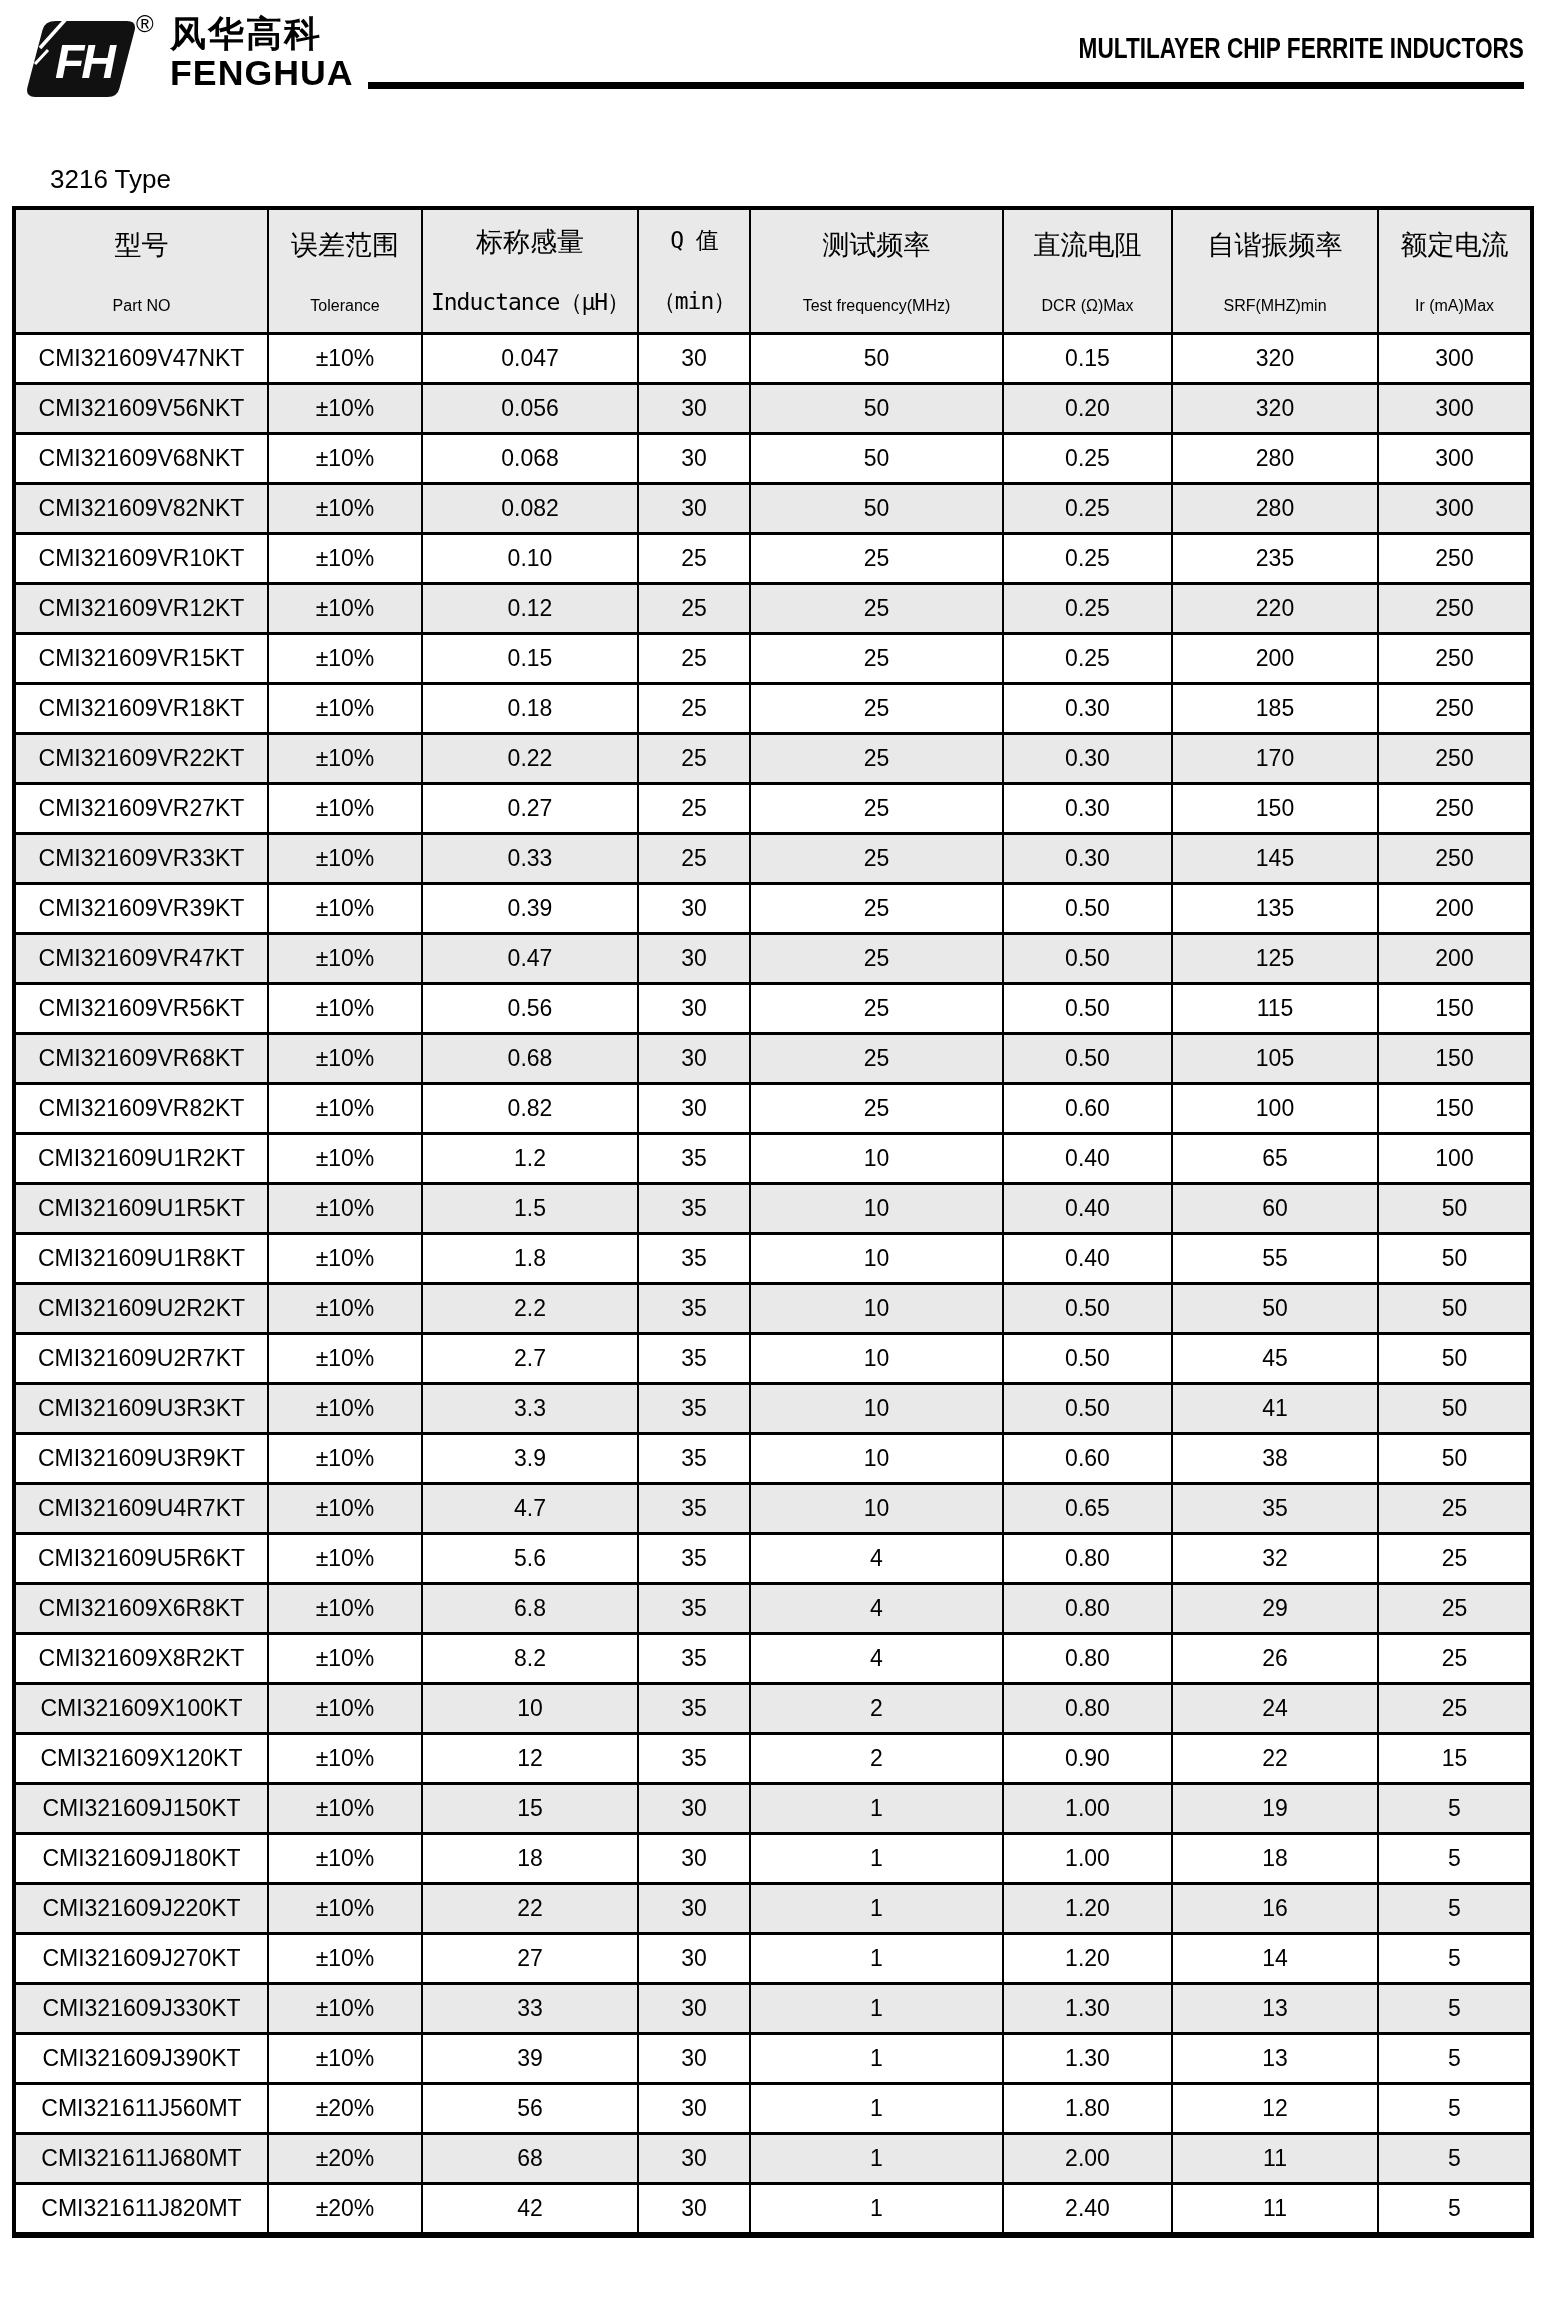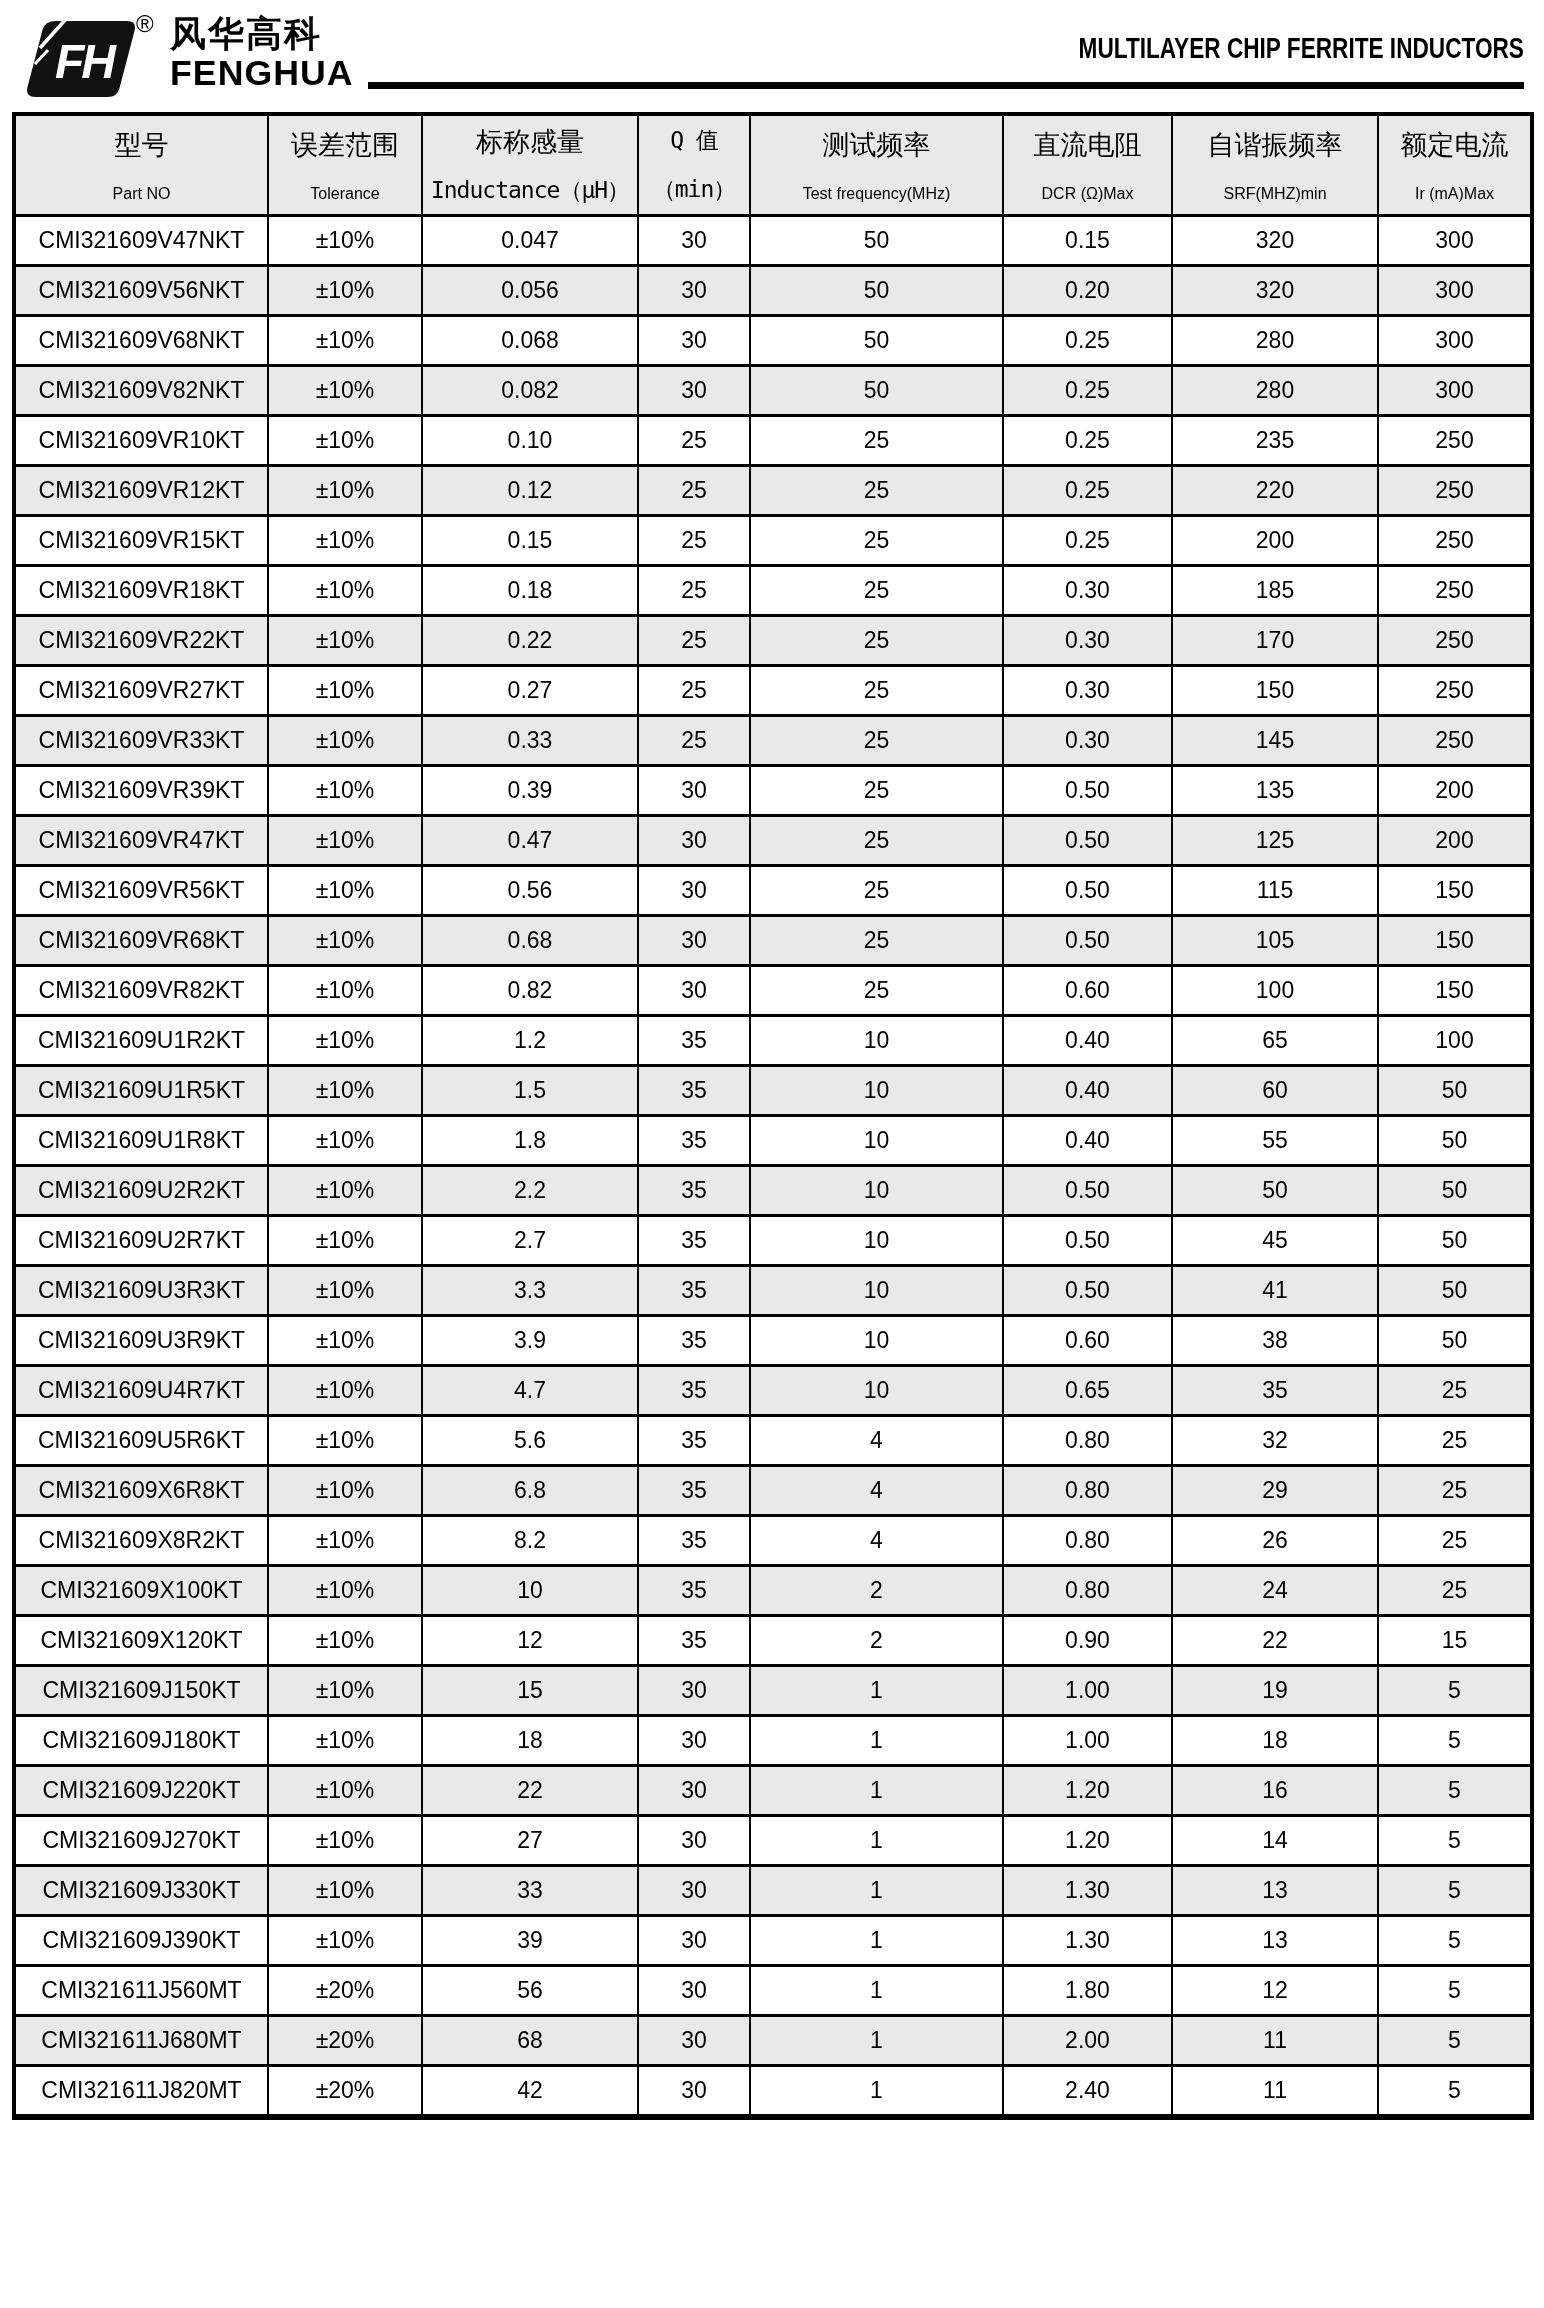--- a/index.html
+++ b/index.html
@@ -26,21 +26,21 @@
     border-collapse:collapse;table-layout:fixed;margin:12px 0 0 12px;width:1518px;
     border:4px solid var(--border,#000);border-bottom-width:6px;
   }
   th,td{
     border:2px solid var(--border,#000);border-top-width:3px;border-bottom-width:3px;
     text-align:center;vertical-align:middle;padding:0;overflow:hidden;
   }
   th{
     height:95px;background:var(--shade,#e9e9e9);font-weight:normal;
   }
-  th .hwrap{display:flex;flex-direction:column;justify-content:space-around;height:98px;}
+  th .hwrap{display:flex;flex-direction:column;justify-content:space-around;height:122px;}
   th .cn{font-size:27px;font-weight:500;}
   th .en{font-size:16px;}
   th:nth-child(3) .en, th:nth-child(4) .cn, th:nth-child(4) .en{
     font-family:"DejaVu Sans Mono",monospace;font-size:23px;letter-spacing:-1px;
   }
   td{height:47px;font-size:23px;background:#fff;}
   tr.shade td{background:var(--shade,#e9e9e9);}
 </style>
 </head>
 <body style="--shade: #e9e9e9; --border: #000000; background: rgb(255, 255, 255); color: rgb(0, 0, 0);">
@@ -58,20 +58,21 @@
     </span>
     <span class="reg-mark">®</span>
     <div class="brand-text">
       <div class="brand-cn">风华高科</div>
       <div class="brand-en">FENGHUA</div>
     </div>
     <div class="doc-title">MULTILAYER CHIP FERRITE INDUCTORS</div>
     <div class="header-rule"></div>
   </header>
 
+  <div class="section-label">3216 Type</div>
 
   <table class="spec">
     <colgroup>
       <col style="width:254px">
         <col style="width:154px">
         <col style="width:216px">
         <col style="width:112px">
       <col style="width:253px">
         <col style="width:169px">
         <col style="width:206px">

